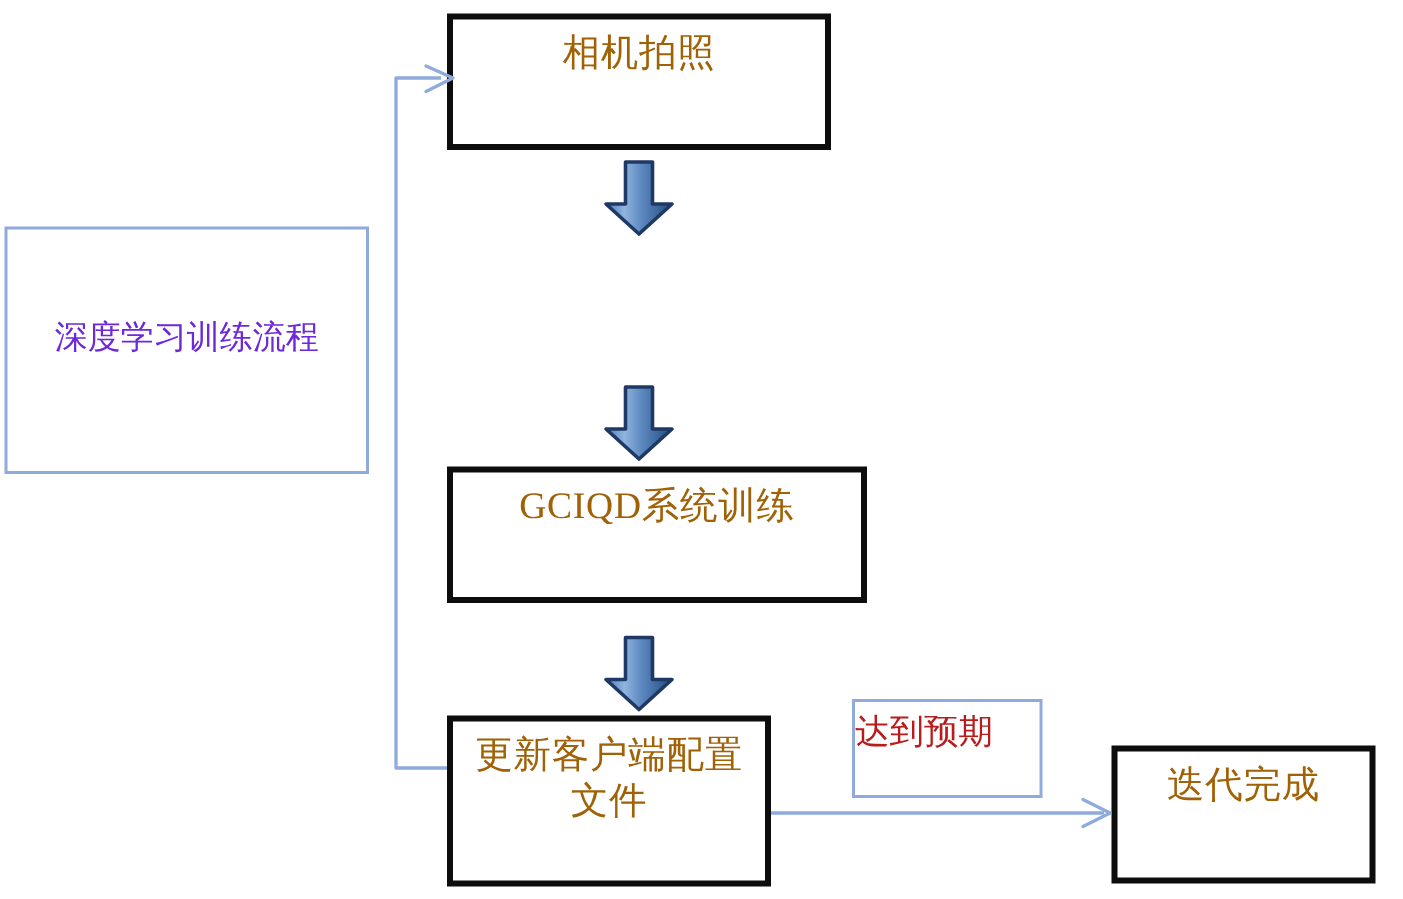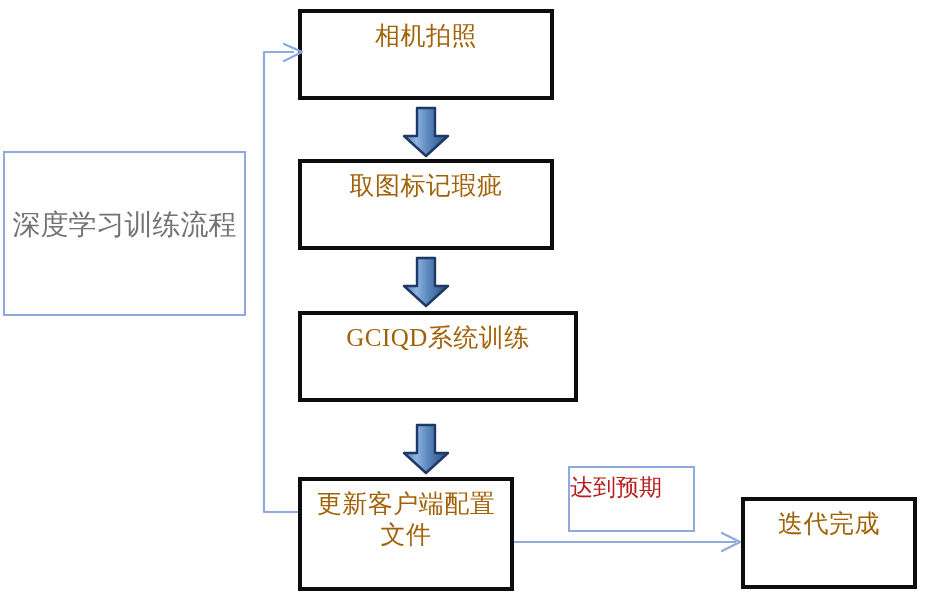--- a/index.html
+++ b/index.html
@@ -50,23 +50,23 @@
     border: 2px solid #8FAADC;
     display: flex;
     flex-direction: column;
     justify-content: center;
     align-items: center;
   }
   .note-box .note-line {
     display: block;
     width: 100%;
     text-align: center;
-    font-size: 28px;
+    font-size: 22px;
     line-height: 1.35;
-    color: #737373;
+    color: #6d28d9;
     white-space: pre-line;
   }
   .note-gap { height: 18px; }
 
   .label-box {
     position: absolute;
     box-sizing: border-box;
     background: #ffffff;
     border: 2px solid #8FAADC;
     display: flex;
@@ -117,23 +117,20 @@
           <stop offset="0%" stop-color="#4E7CB5"></stop>
           <stop offset="28%" stop-color="#8FB4DF"></stop>
           <stop offset="55%" stop-color="#5A87BE"></stop>
           <stop offset="100%" stop-color="#234C7D"></stop>
         </linearGradient>
       </defs>
       <polygon points="17,2 35,2 35,30 48,30 26,50 4,30 17,30" fill="url(#ag1)" stroke="#1F3864" stroke-width="2.4" stroke-linejoin="round"></polygon>
     </svg>
   </div>
 
-  <div class="proc-box" style="left:298px; top:159px; width:256px; height:91px;">
-    <span class="box-text">取图标记瑕疵</span>
-  </div>
 
   <div class="block-arrow" style="left:400px; top:256px; width:52px; height:52px;">
     <svg width="52" height="52" viewBox="0 0 52 52">
       <defs>
         <linearGradient id="ag2" x1="0" y1="0" x2="1" y2="0">
           <stop offset="0%" stop-color="#4E7CB5"></stop>
           <stop offset="28%" stop-color="#8FB4DF"></stop>
           <stop offset="55%" stop-color="#5A87BE"></stop>
           <stop offset="100%" stop-color="#234C7D"></stop>
         </linearGradient>

